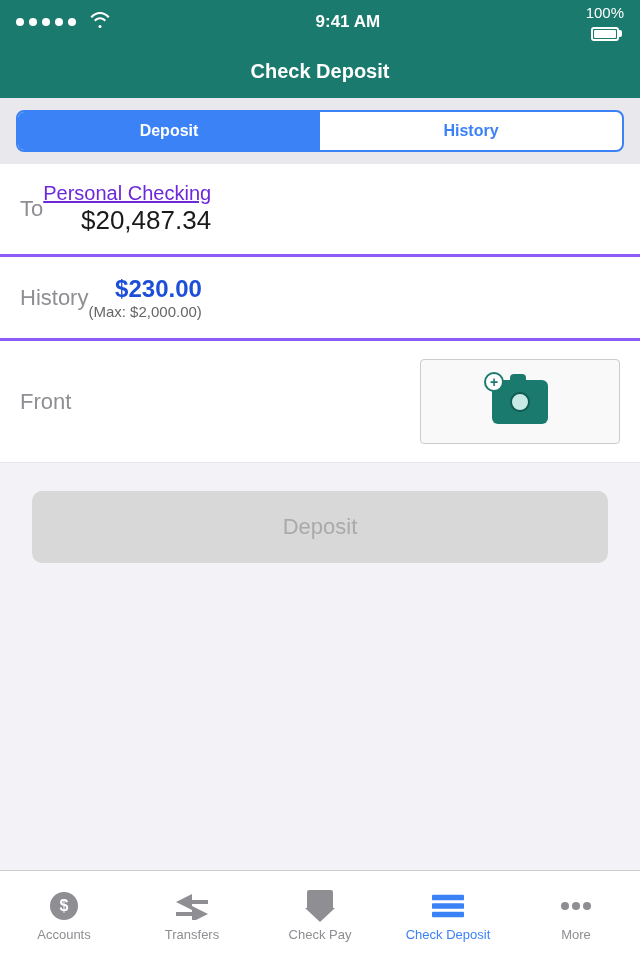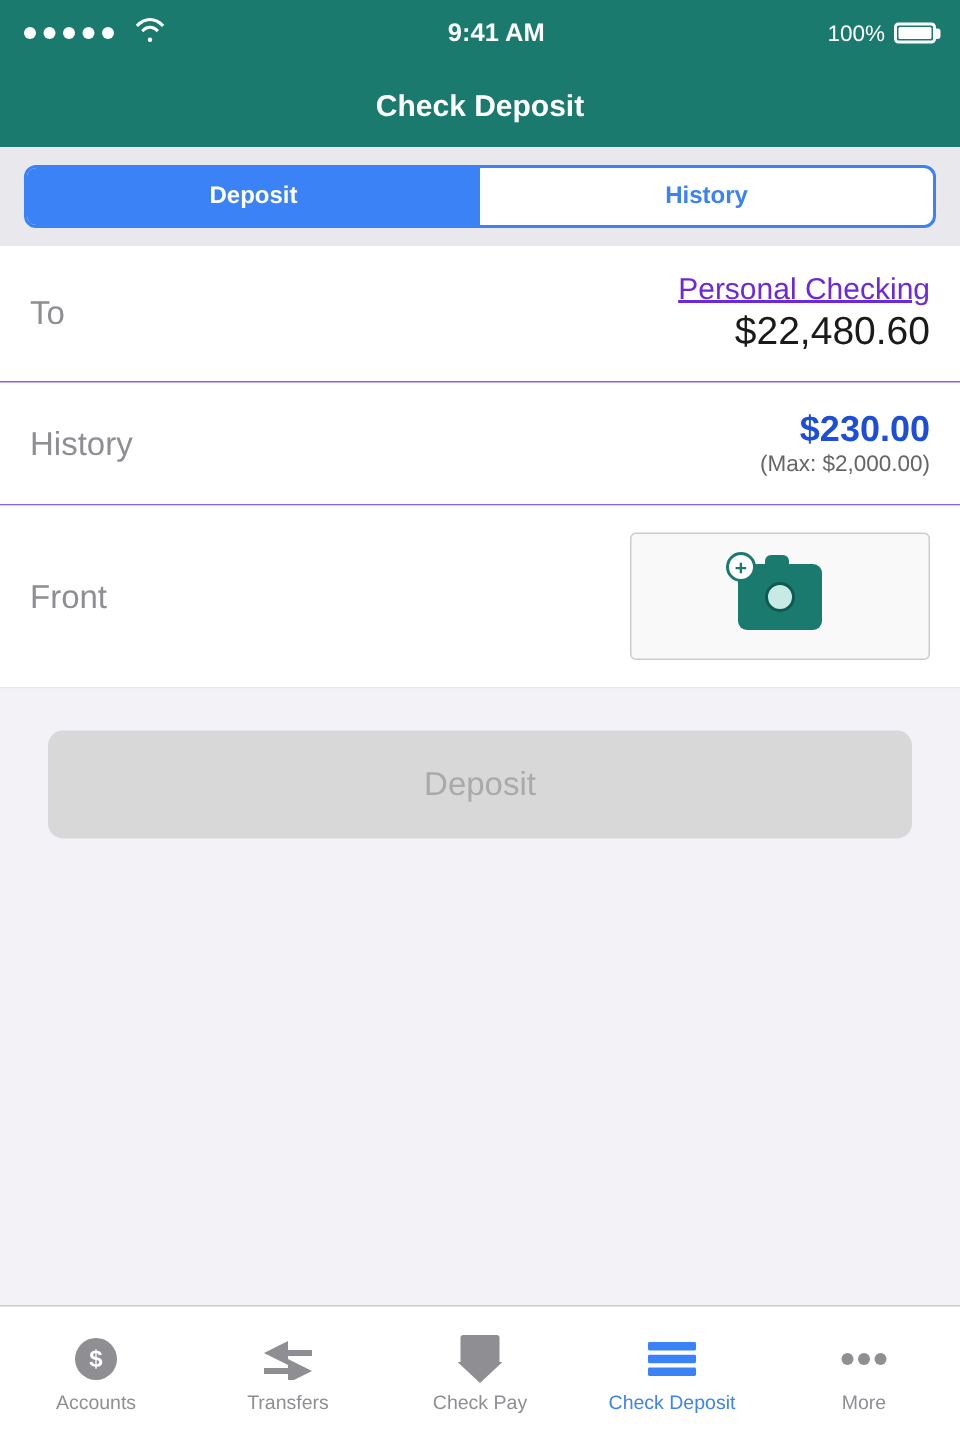--- a/index.html
+++ b/index.html
@@ -27,21 +27,21 @@
     .status-dot {
       width: 8px; height: 8px; border-radius: 50%; background: white;
     }
     .wifi-icon {
       color: white; font-size: 18px; margin-left: 8px;
     }
     .status-time {
       color: white; font-size: 17px; font-weight: 600; text-align: center;
     }
     .status-right {
-      display: flex; align-items: center; gap: 6px;
+      display: flex; align-items: center; gap: 6px; flex-direction: column;
     }
     .battery-text {
       color: white; font-size: 15px; font-weight: 500;
     }
     .battery-icon {
       width: 28px; height: 14px; border: 2px solid white; border-radius: 3px; position: relative;
       display: flex; align-items: center; padding: 1px;
     }
     .battery-fill {
       width: 100%; height: 100%; background: white; border-radius: 1px;
@@ -100,23 +100,22 @@
     }
 
     
     .form-section {
       background: white;
       margin-top: 0;
     }
     .form-row {
       display: flex;
       align-items: center;
-      justify-content: space-between;
       padding: 18px 20px;
-      border-bottom: 1px solid #8b5cf6;
+      border-bottom: 3px solid #8b5cf6;
       min-height: 80px;
     }
     .row-label {
       font-size: 22px;
       color: #8e8e93;
       font-weight: 400;
     }
     .row-value {
       text-align: right;
     }
@@ -302,21 +301,21 @@
     <button class="segment-btn inactive">History</button>
   </div>
 </div>
 
 <div class="form-section">
 
   <div class="form-row">
     <span class="row-label">To</span>
     <div class="row-value">
       <div class="account-name">Personal Checking</div>
-      <div class="account-balance">$22,480.60</div>
+      <div class="account-balance">$20,487.34</div>
     </div>
   </div>
 
   <div class="form-row">
     <span class="row-label">History</span>
     <div class="row-value">
       <div class="amount-value">$230.00</div>
       <div class="amount-max">(Max: $2,000.00)</div>
     </div>
   </div>

